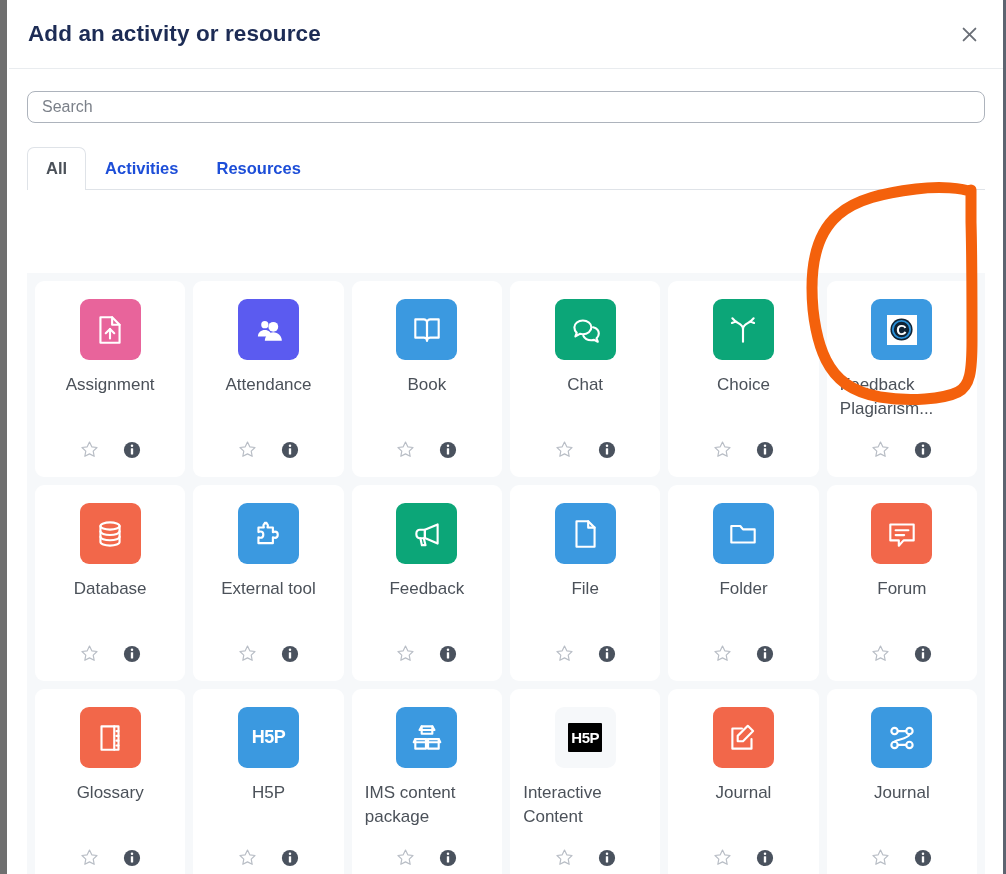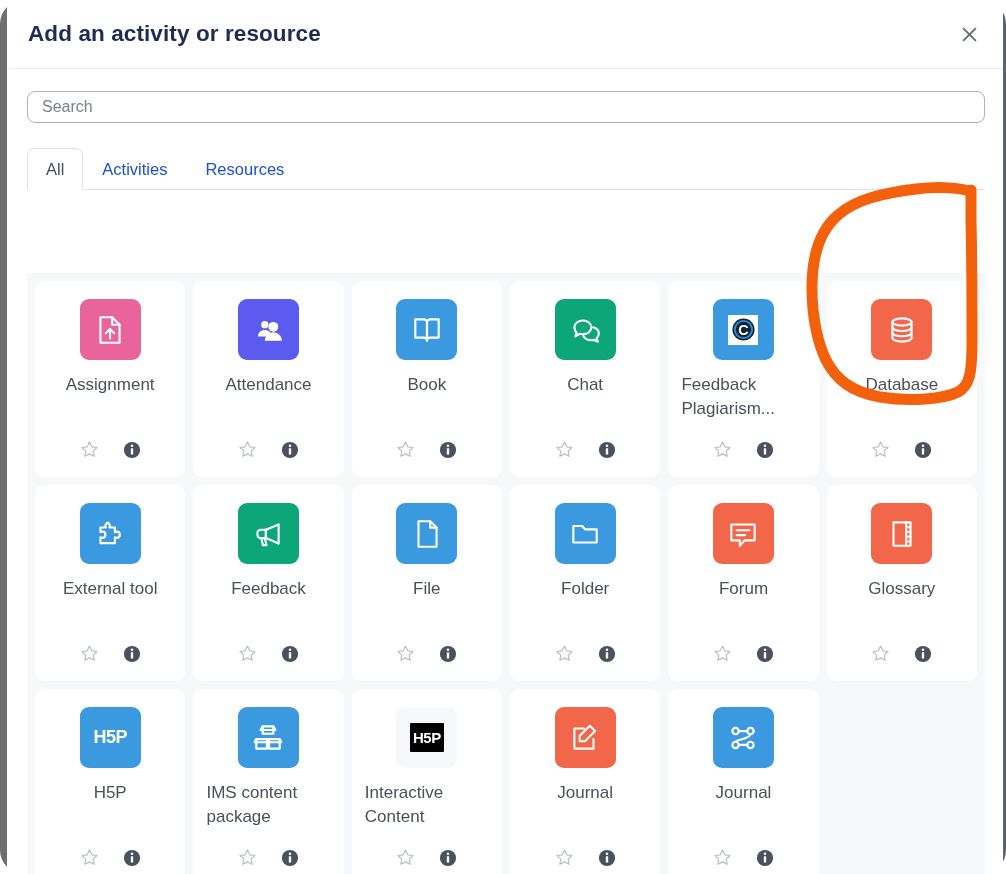--- a/index.html
+++ b/index.html
@@ -3,21 +3,21 @@
 <meta charset="utf-8">
 <style>
   * { box-sizing: border-box; }
   html, body {
     margin: 0; padding: 0;
     width: 1006px; height: 874px;
     overflow: hidden;
     background: #ffffff;
     font-family: "Liberation Sans", sans-serif;
   }
-  #root { position: relative; width: 1006px; height: 874px; background: #ffffff; overflow: hidden; border-radius: 24px; }
+  #root { position: relative; width: 1006px; height: 874px; background: #ffffff; overflow: hidden; }
 
   
   .behind-strip {
     position: absolute; left: 0; top: 0; width: 7px; height: 874px;
     background: #6f6f6f;
   }
   .behind-sliver {
     position: absolute; left: 7px; top: 0; width: 9px; height: 874px;
     background: #ffffff;
   }
@@ -69,24 +69,25 @@
     border: 1px solid #adb3bc; border-radius: 8px;
     padding: 0 14px;
     font-size: 16px; color: #2b2f38;
     font-family: "Liberation Sans", sans-serif;
     background: #fff; outline: none;
   }
   .search-input::placeholder { color: #7b8089; }
 
   
   .tabs {
-    display: flex; align-items: flex-end;
+    display: flex; 
     margin-top: 24px;
     border-bottom: 1px solid #dfe3e8;
     height: 43px;
+    font-weight: bold;
   }
   .tab {
     font-size: 16.5px;
     padding: 10px 18px 11px 18px;
     color: #1d4ed8; cursor: pointer;
     border: 1px solid transparent;
     border-bottom: none;
     border-radius: 7px 7px 0 0;
     margin-bottom: -1px;
     background: transparent;
@@ -278,20 +279,42 @@
                     <path d="M12 2.6l2.9 6 6.6.9-4.8 4.6 1.2 6.5L12 17.5 6.1 20.6l1.2-6.5L2.5 9.5l6.6-.9z" stroke="#b9bec6" stroke-width="1.5" stroke-linejoin="round"></path>
                   </svg></span>
                 <span><svg class="info-icon" viewBox="0 0 20 20">
                     <circle cx="10" cy="10" r="9" fill="#4a525e"></circle>
                     <circle cx="10" cy="5.4" r="1.4" fill="#ffffff"></circle>
                     <rect x="8.7" y="8" width="2.6" height="7" rx="0.6" fill="#ffffff"></rect>
                   </svg></span>
               </div>
             </div>
             <div class="card">
+              <div class="card-icon" style="background: rgb(12, 166, 120);">
+                <svg width="34" height="34" viewBox="0 0 32 32" fill="none" aria-hidden="true">
+                  <path d="M16 27V15" stroke="#ffffff" stroke-width="2" fill="none" stroke-linejoin="round" stroke-linecap="round"></path>
+                  <path d="M16 15c0-4 -4-5 -7-7" stroke="#ffffff" stroke-width="2" fill="none" stroke-linejoin="round" stroke-linecap="round"></path>
+                  <path d="M16 15c0-4 4-5 7-7" stroke="#ffffff" stroke-width="2" fill="none" stroke-linejoin="round" stroke-linecap="round"></path>
+                  <path d="M6 5l3 3-3.4 1.4" stroke="#ffffff" stroke-width="2" fill="none" stroke-linejoin="round" stroke-linecap="round"></path>
+                  <path d="M26 5l-3 3 3.4 1.4" stroke="#ffffff" stroke-width="2" fill="none" stroke-linejoin="round" stroke-linecap="round"></path>
+                </svg>
+              </div>
+              <div class="card-label">Choice</div>
+              <div class="card-actions">
+                <span><svg class="star-icon" viewBox="0 0 24 24" fill="none">
+                    <path d="M12 2.6l2.9 6 6.6.9-4.8 4.6 1.2 6.5L12 17.5 6.1 20.6l1.2-6.5L2.5 9.5l6.6-.9z" stroke="#b9bec6" stroke-width="1.5" stroke-linejoin="round"></path>
+                  </svg></span>
+                <span><svg class="info-icon" viewBox="0 0 20 20">
+                    <circle cx="10" cy="10" r="9" fill="#4a525e"></circle>
+                    <circle cx="10" cy="5.4" r="1.4" fill="#ffffff"></circle>
+                    <rect x="8.7" y="8" width="2.6" height="7" rx="0.6" fill="#ffffff"></rect>
+                  </svg></span>
+              </div>
+            </div>
+            <div class="card">
               <div class="card-icon" style="background: rgb(59, 153, 224);">
                 <div class="copyleaks-logo">
                   <svg width="25" height="25" viewBox="0 0 26 26">
                     <circle cx="13" cy="13" r="11.5" fill="#0f2233"></circle>
                     <circle cx="13" cy="13" r="9" fill="none" stroke="#2b8fd6" stroke-width="2"></circle>
                     <text x="13" y="18.6" text-anchor="middle" font-family="Liberation Sans, sans-serif" font-size="15" font-weight="bold" fill="#ffffff">C</text>
                   </svg>
                 </div>
               </div>
               <div class="card-label">Feedback Plagiarism...</div>

